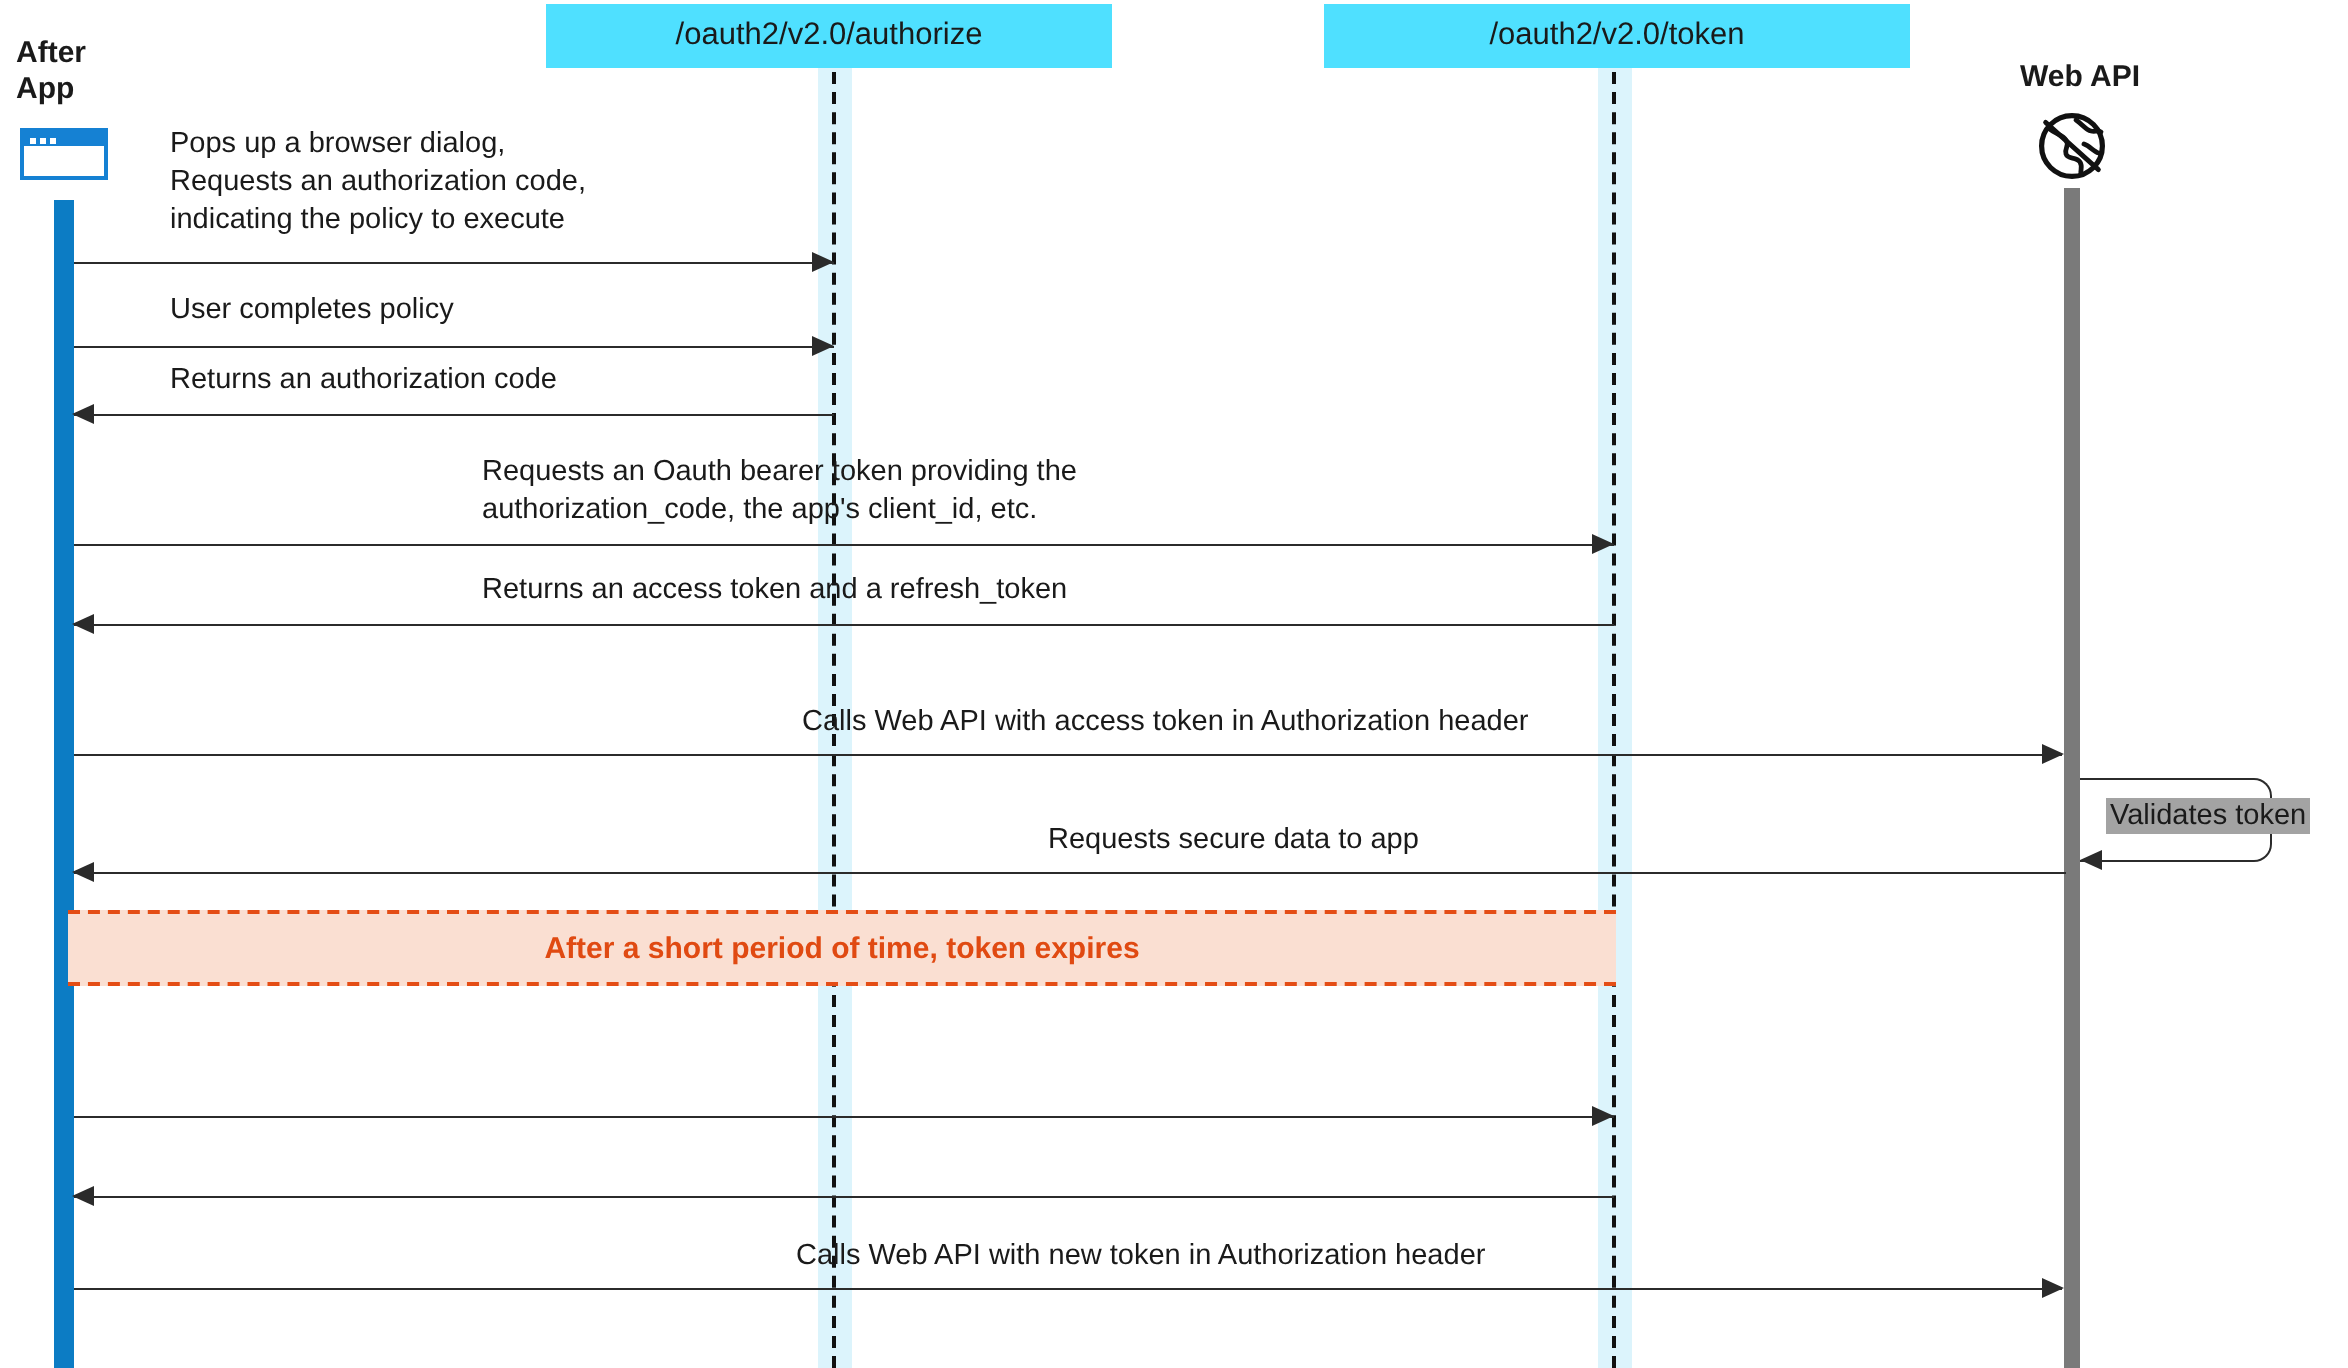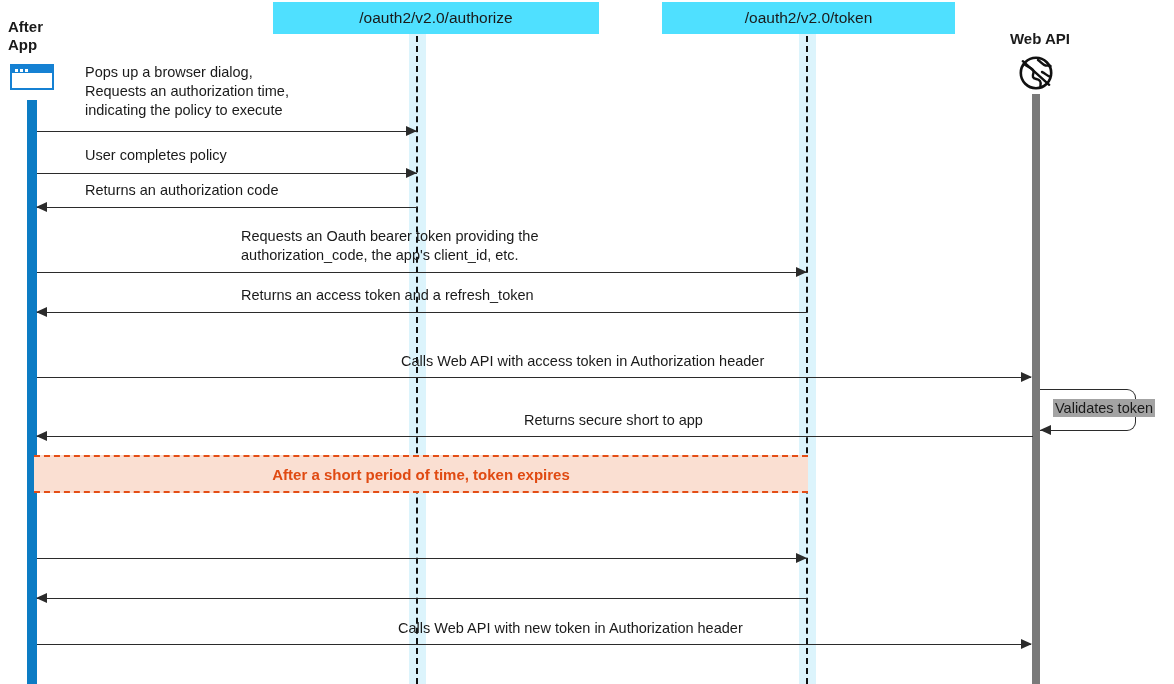--- a/index.html
+++ b/index.html
@@ -142,21 +142,21 @@
 </head>
 <body>
 
 <div id="diagram">
 
   <div class="actor-title" style="left:8px; top:18px;">
     <span>After</span><br>
     <span>App</span>
   </div>
 
-  <div class="endpoint-box" style="left:273px; top:2px; width:326px; height:32px;">/oauth2/v2.0/authorize</div>
+  <div class="endpoint-box" style="left:273px; top:2px; width:283px; height:32px;">/oauth2/v2.0/authorize</div>
 
   <div class="endpoint-box" style="left:662px; top:2px; width:293px; height:32px;">/oauth2/v2.0/token</div>
 
   <div class="actor-title" style="left:1000px; top:30px; width:80px; text-align:center;">Web API</div>
 
   <div class="app-icon" style="left:10px; top:64px; width:44px; height:26px;">
     <div class="app-icon-bar"></div>
     <div class="app-icon-dot" style="left:3px;"></div>
     <div class="app-icon-dot" style="left:8px;"></div>
     <div class="app-icon-dot" style="left:13px;"></div>
@@ -176,21 +176,21 @@
 
   <div class="lifeline-band" style="left:409px; top:34px; width:17px; height:650px;"></div>
   <div class="lifeline-dash" style="left:416px; top:36px; height:648px;"></div>
 
   <div class="lifeline-band" style="left:799px; top:34px; width:17px; height:650px;"></div>
   <div class="lifeline-dash" style="left:806px; top:36px; height:648px;"></div>
 
   <div class="lifeline-solid-gray" style="left:1032px; top:94px; width:8px; height:590px;"></div>
 
   <div class="msg-label" style="left:85px; top:63px; width:330px;">Pops up a browser dialog,
-Requests an authorization time,
+Requests an authorization code,
 indicating the policy to execute</div>
   <div class="msg-line" style="left:37px; top:131px; width:380px;"></div>
   <div class="arrow-head right" style="left:406px; top:126px;"></div>
 
   <div class="msg-label" style="left:85px; top:146px; width:330px;">User completes policy</div>
   <div class="msg-line" style="left:37px; top:173px; width:380px;"></div>
   <div class="arrow-head right" style="left:406px; top:168px;"></div>
 
   <div class="msg-label" style="left:85px; top:181px; width:340px;">Returns an authorization code</div>
   <div class="msg-line" style="left:37px; top:207px; width:380px;"></div>
@@ -206,21 +206,21 @@
   <div class="arrow-head left" style="left:36px; top:307px;"></div>
 
   <div class="msg-label" style="left:401px; top:352px; width:640px;">Calls Web API with access token in Authorization header</div>
   <div class="msg-line" style="left:37px; top:377px; width:994px;"></div>
   <div class="arrow-head right" style="left:1021px; top:372px;"></div>
 
   <div class="selfloop" style="left:1040px; top:389px; width:96px; height:42px;"></div>
   <div class="arrow-head left" style="left:1040px; top:425px;"></div>
   <div class="selfloop-label" style="left:1053px; top:399px;">Validates token</div>
 
-  <div class="msg-label" style="left:524px; top:411px; width:400px;">Returns secure short to app</div>
+  <div class="msg-label" style="left:524px; top:411px; width:400px;">Requests secure data to app</div>
   <div class="msg-line" style="left:37px; top:436px; width:996px;"></div>
   <div class="arrow-head left" style="left:36px; top:431px;"></div>
 
   <div class="expiry-band" style="left:34px; top:455px; width:774px; height:38px;"></div>
   <div class="expiry-text" style="left:34px; top:466px; width:774px;">After a short period of time, token expires</div>
 
   <div class="msg-line" style="left:37px; top:558px; width:770px;"></div>
   <div class="arrow-head right" style="left:796px; top:553px;"></div>
 
   <div class="msg-line" style="left:37px; top:598px; width:770px;"></div>

